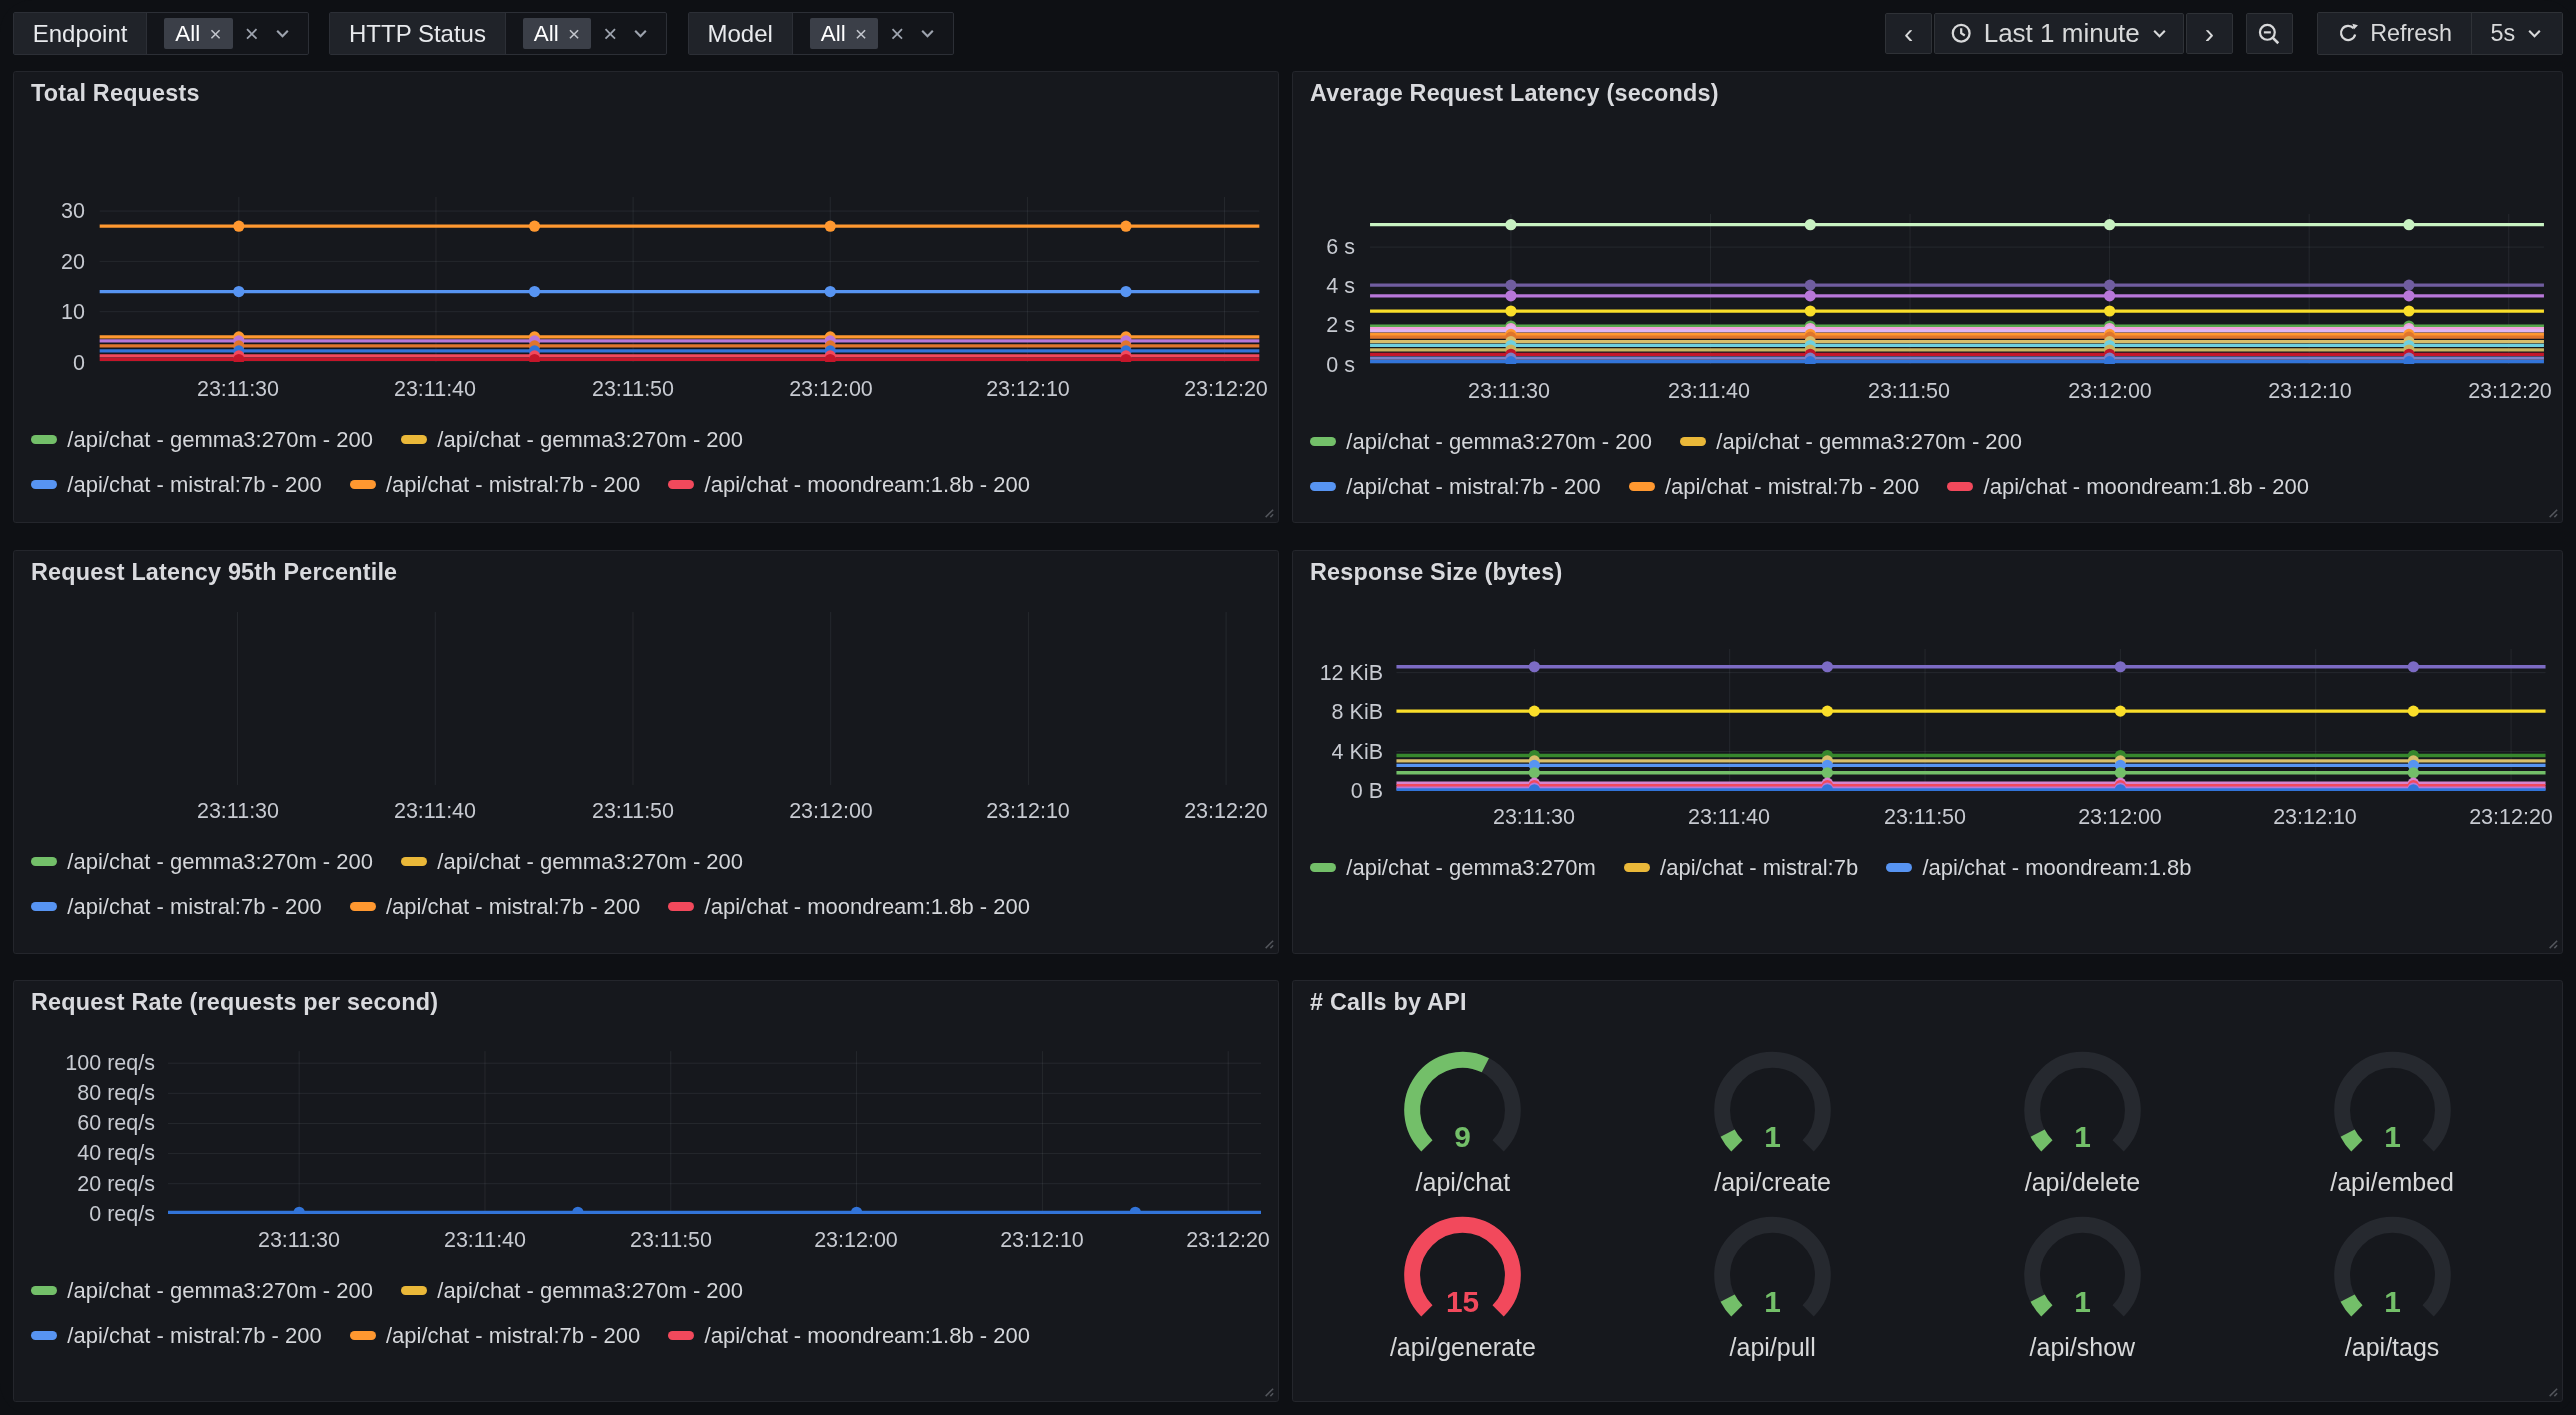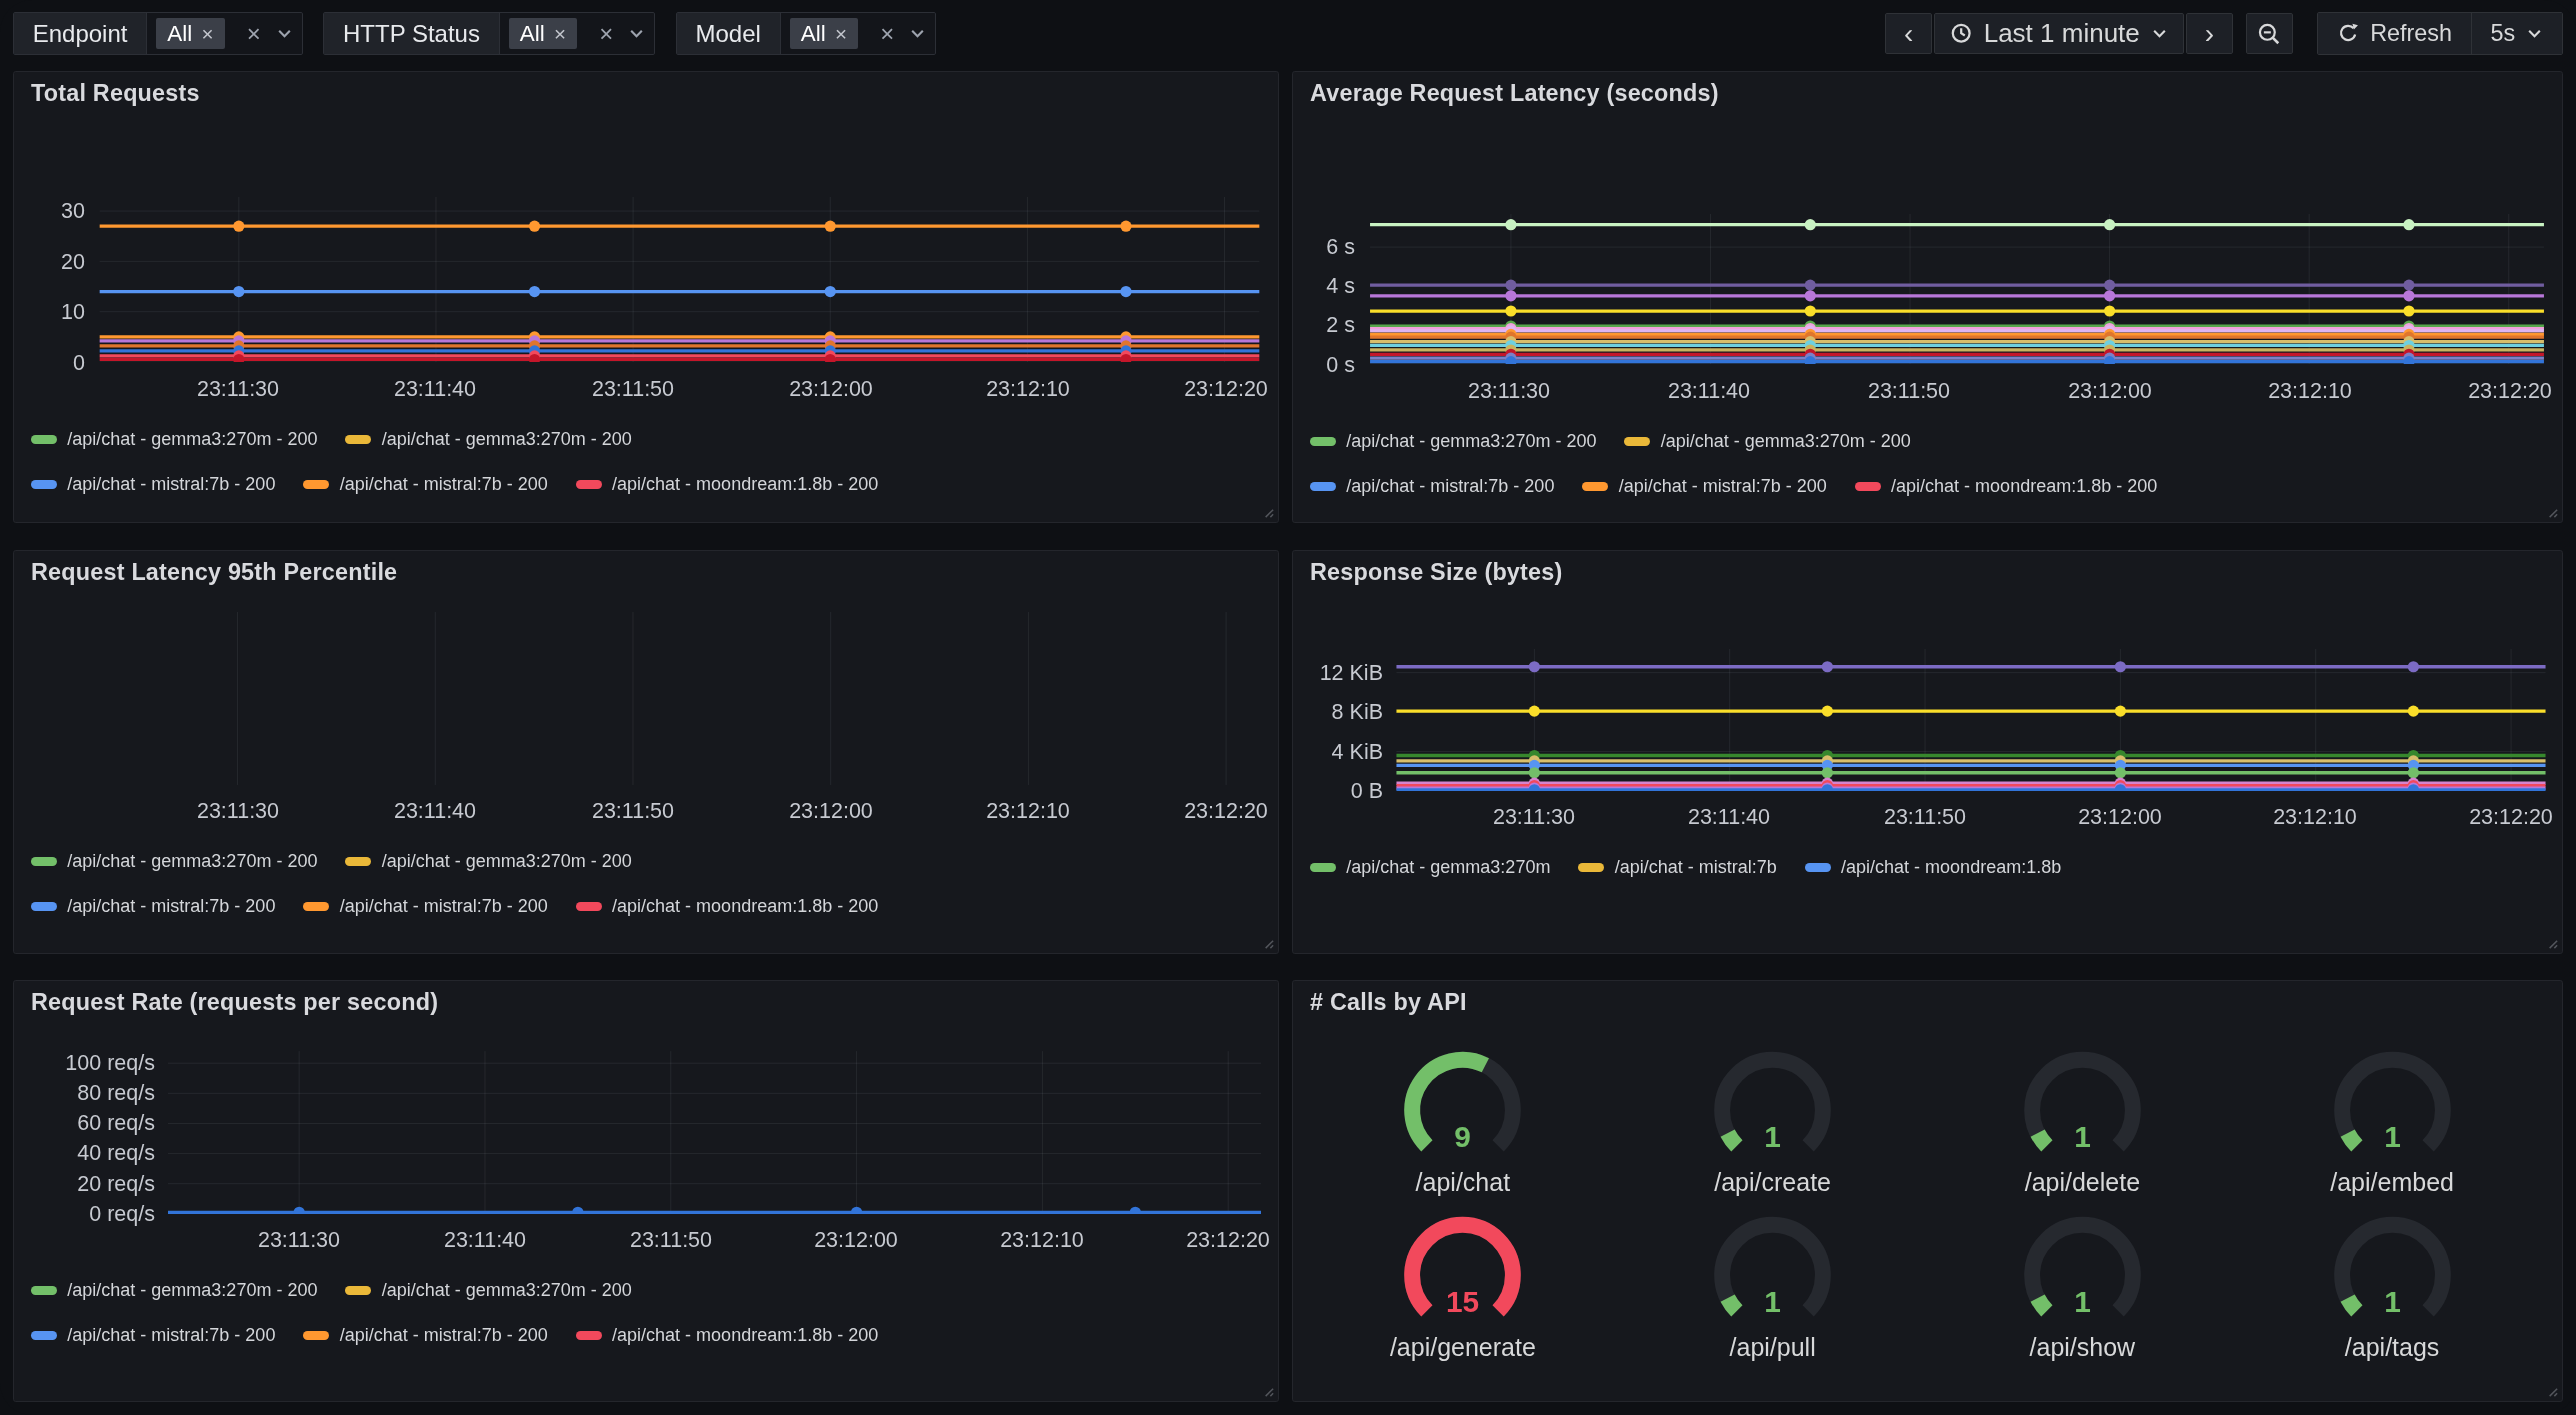--- a/index.html
+++ b/index.html
@@ -5,21 +5,21 @@
   html,body{margin:0;padding:0;background:#0e1014;}
   .dashboard{position:relative;width:2576px;height:1415px;background:#0e1014;
     font-family:"Liberation Sans",sans-serif;color:#d8d9da;overflow:hidden;border-radius:32px;}
   
   .topbar{position:absolute;left:13px;right:13px;top:13px;height:41px;
     display:flex;justify-content:space-between;align-items:center;}
   .filters{display:flex;gap:20.6px;}
   .fgroup{display:flex;height:41px;border:0.9px solid #2c2f36;border-radius:1.9px;background:#13151a;}
   .flabel{display:flex;align-items:center;padding:0 18.7px;background:#202329;color:#e8eaed;
     font-size:24px;border-right:0.9px solid #2c2f36;white-space:nowrap;}
-  .fvalue{display:flex;align-items:center;gap:22px;padding:0 9px;}
+  .fvalue{display:flex;align-items:center;gap:12px;padding:0 17px;}
   .pill{display:flex;align-items:center;gap:9.3px;background:#3b3f48;border-radius:1.9px;
     padding:2.8px 11.2px;font-size:22.4px;color:#ffffff;cursor:pointer;}
   .pill .x{font-size:20.6px;color:#c3c6cd;}
   .ficons{display:flex;align-items:center;gap:15px;color:#9da3ae;}
   .clearx{font-size:24px;color:#9da3ae;cursor:pointer;line-height:1;}
   .caret{display:inline-flex;}
   .timebar{display:flex;align-items:center;}
   .btn{display:flex;align-items:center;justify-content:center;gap:11.2px;height:41px;
     background:#1d2026;border:0.9px solid #2f3237;border-radius:1.9px;color:#d8d9da;
     font-size:26px;cursor:pointer;box-sizing:border-box;padding:0 15px;white-space:nowrap;}
@@ -36,21 +36,21 @@
     color:#d9dade;letter-spacing:0.2px;cursor:pointer;}
   .panel-body{position:absolute;left:0;top:0;right:0;bottom:0;}
   .plot{position:absolute;}
   .grid{stroke:rgba(204,214,235,0.09);stroke-width:1;}
   .ytick{position:absolute;text-align:right;font-size:21.5px;color:#c7cad1;height:28px;line-height:28px;}
   .xtick{position:absolute;text-align:center;font-size:21.5px;color:#c7cad1;height:26px;line-height:26px;}
   .legend{position:absolute;left:17px;right:13px;}
   .legend-row{display:flex;align-items:center;gap:28px;height:45px;}
   .legend-item{display:flex;align-items:center;gap:10.3px;cursor:pointer;}
   .legend-swatch{width:26px;height:8.4px;border-radius:4.7px;flex:0 0 auto;}
-  .legend-label{font-size:18px;color:#d4d6da;white-space:nowrap;}
+  .legend-label{font-size:22px;color:#d4d6da;white-space:nowrap;}
   .resize-handle{position:absolute;right:2.8px;bottom:2.8px;cursor:nwse-resize;}
   
   .gauge-grid{position:absolute;left:15px;right:15px;top:56px;display:grid;
     grid-template-columns:repeat(4,1fr);grid-auto-rows:165px;justify-items:center;}
   .gauge{display:flex;flex-direction:column;align-items:center;padding-top:5.6px;}
   .gauge-label{font-size:25px;color:#d8d9da;margin-top:0px;}
   svg text{font-family:"Liberation Sans",sans-serif;}
 </style>
 </head>
 <body>

